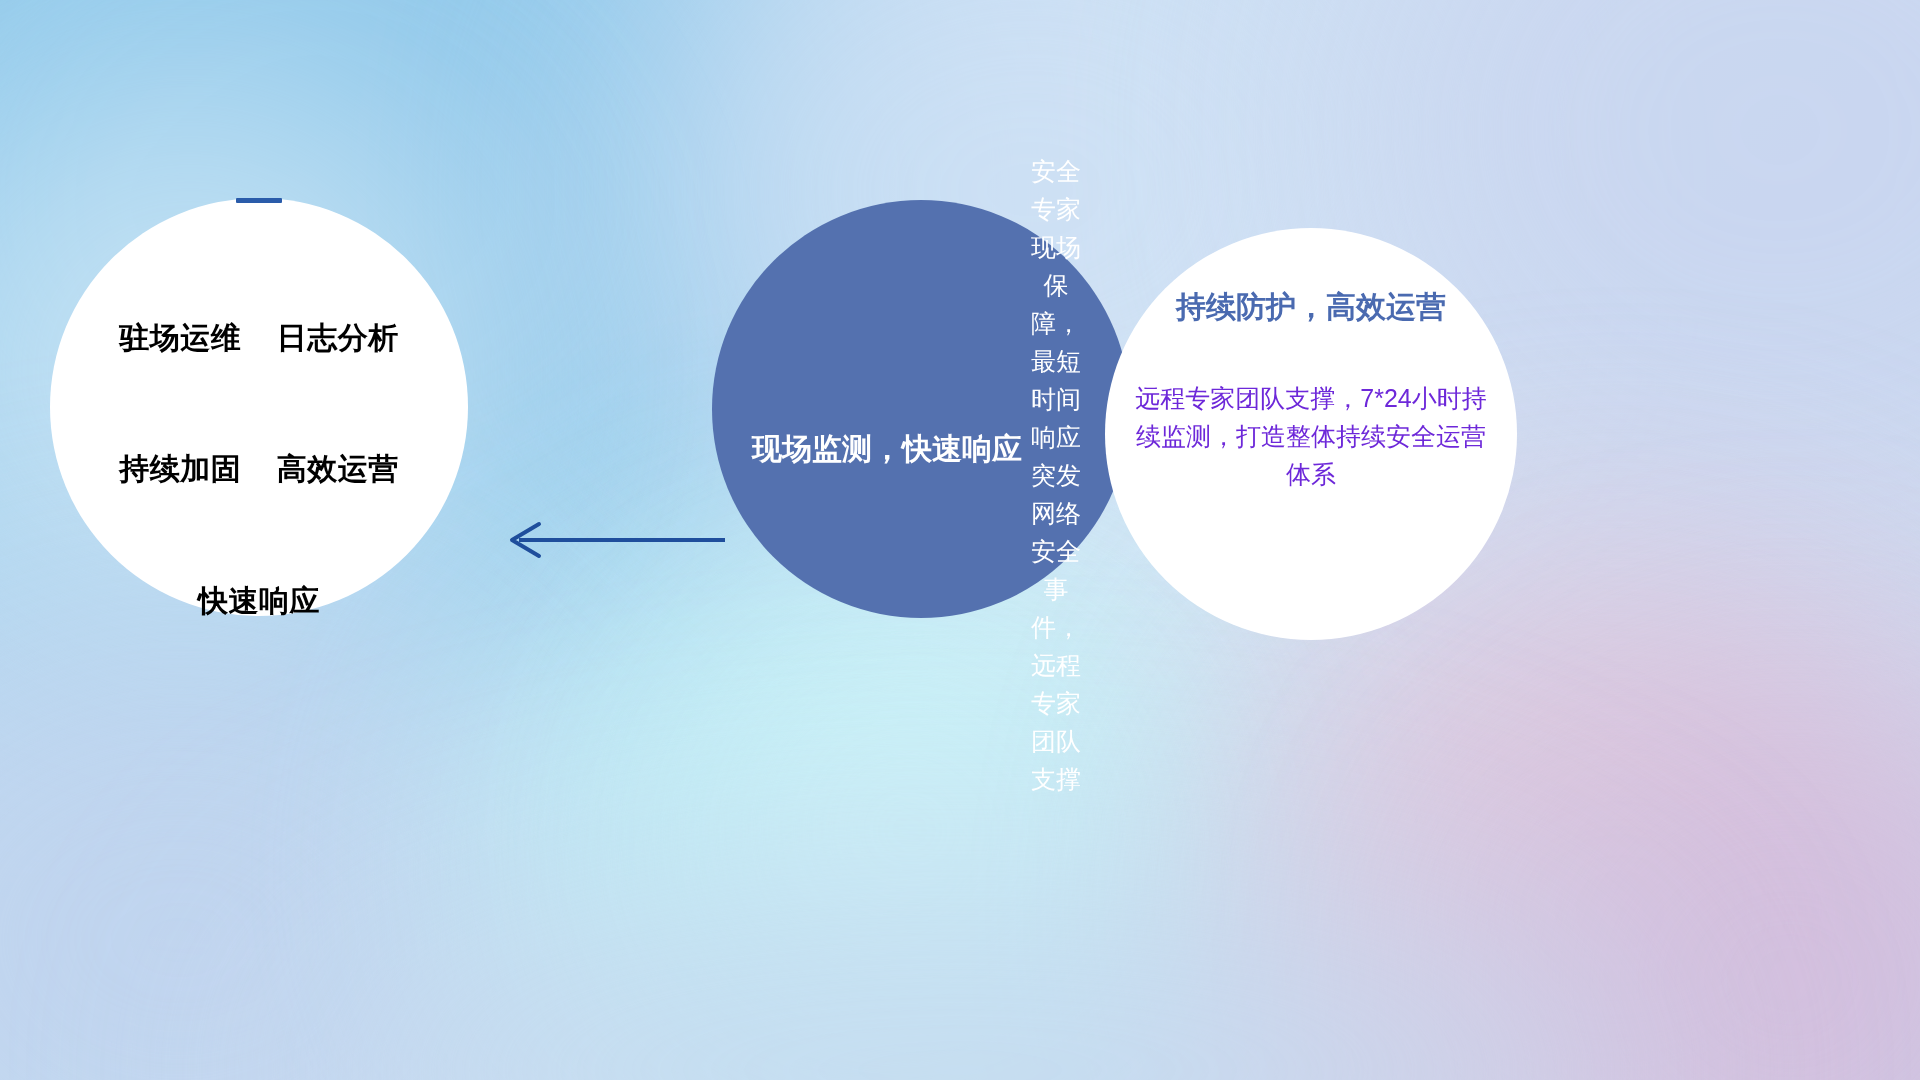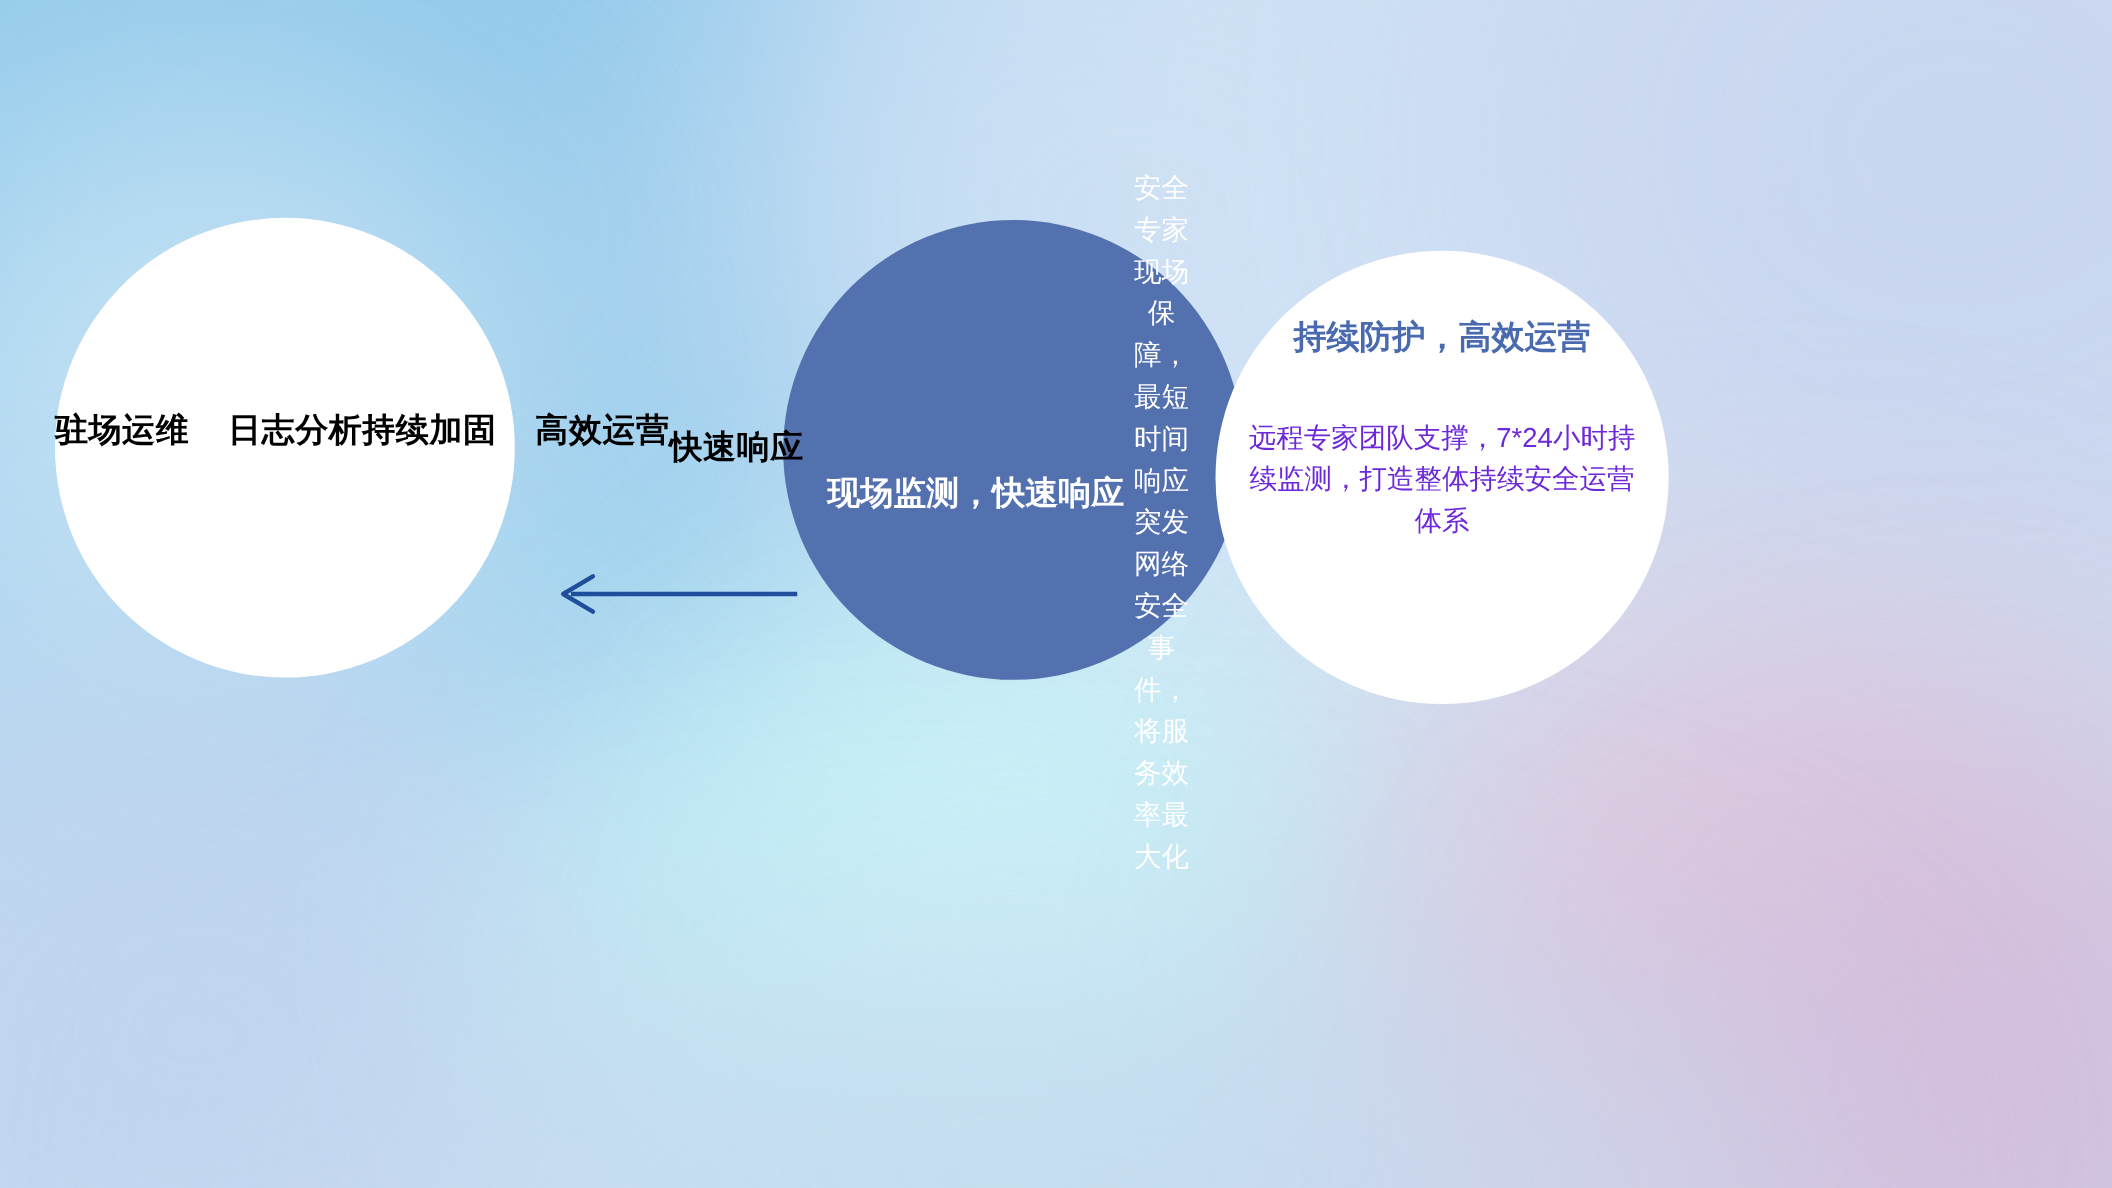--- a/index.html
+++ b/index.html
@@ -40,21 +40,21 @@
     background:#5471af;
   }
   .circle-right{
     left:1105px;top:228px;width:412px;height:412px;
     background:#ffffff;
   }
 
   
   .left-content{
     position:absolute;left:50px;top:198px;width:418px;height:418px;
-    display:flex;flex-direction:row;align-items:center;justify-content:space-between;
+    display:flex;flex-direction:column;align-items:center;justify-content:space-between;
     text-align:center;
   }
   .divider-dash{
     width:46px;height:5px;background:#2a5caa;border-radius:1px;margin-bottom:48px;
   }
   .left-line{
     color:#000000;font-weight:bold;font-size:30px;line-height:1.0;
     margin:0 0 30px 0;white-space:pre;letter-spacing:.5px;
   }
   .left-line:last-child{margin-bottom:0;}
@@ -113,21 +113,21 @@
   <div class="arrow-wrap">
     <svg width="230" height="44" viewBox="0 0 230 44" xmlns="http://www.w3.org/2000/svg">
       <line x1="230" y1="22" x2="24" y2="22" stroke="#1f4e9c" stroke-width="4"></line>
       <polyline points="44,6 17,22 44,38" fill="none" stroke="#1f4e9c" stroke-width="4" stroke-linecap="round" stroke-linejoin="round"></polyline>
     </svg>
   </div>
 
   <div class="circle circle-mid"></div>
   <div class="mid-content">
     <p class="mid-title">现场监测，快速响应</p>
-    <p class="mid-body">安全专家现场保障，最短时间响应突发网络安全事件，将服务效率最大化</p>
+    <p class="mid-body">安全专家现场保障，最短时间响应突发网络安全事件，远程专家团队支撑</p>
   </div>
 
   <div class="circle circle-left"></div>
   <div class="left-content">
     <div class="divider-dash"></div>
     <p class="left-line">驻场运维    日志分析</p>
     <p class="left-line">持续加固    高效运营</p>
     <p class="left-line">快速响应</p>
   </div>
 

